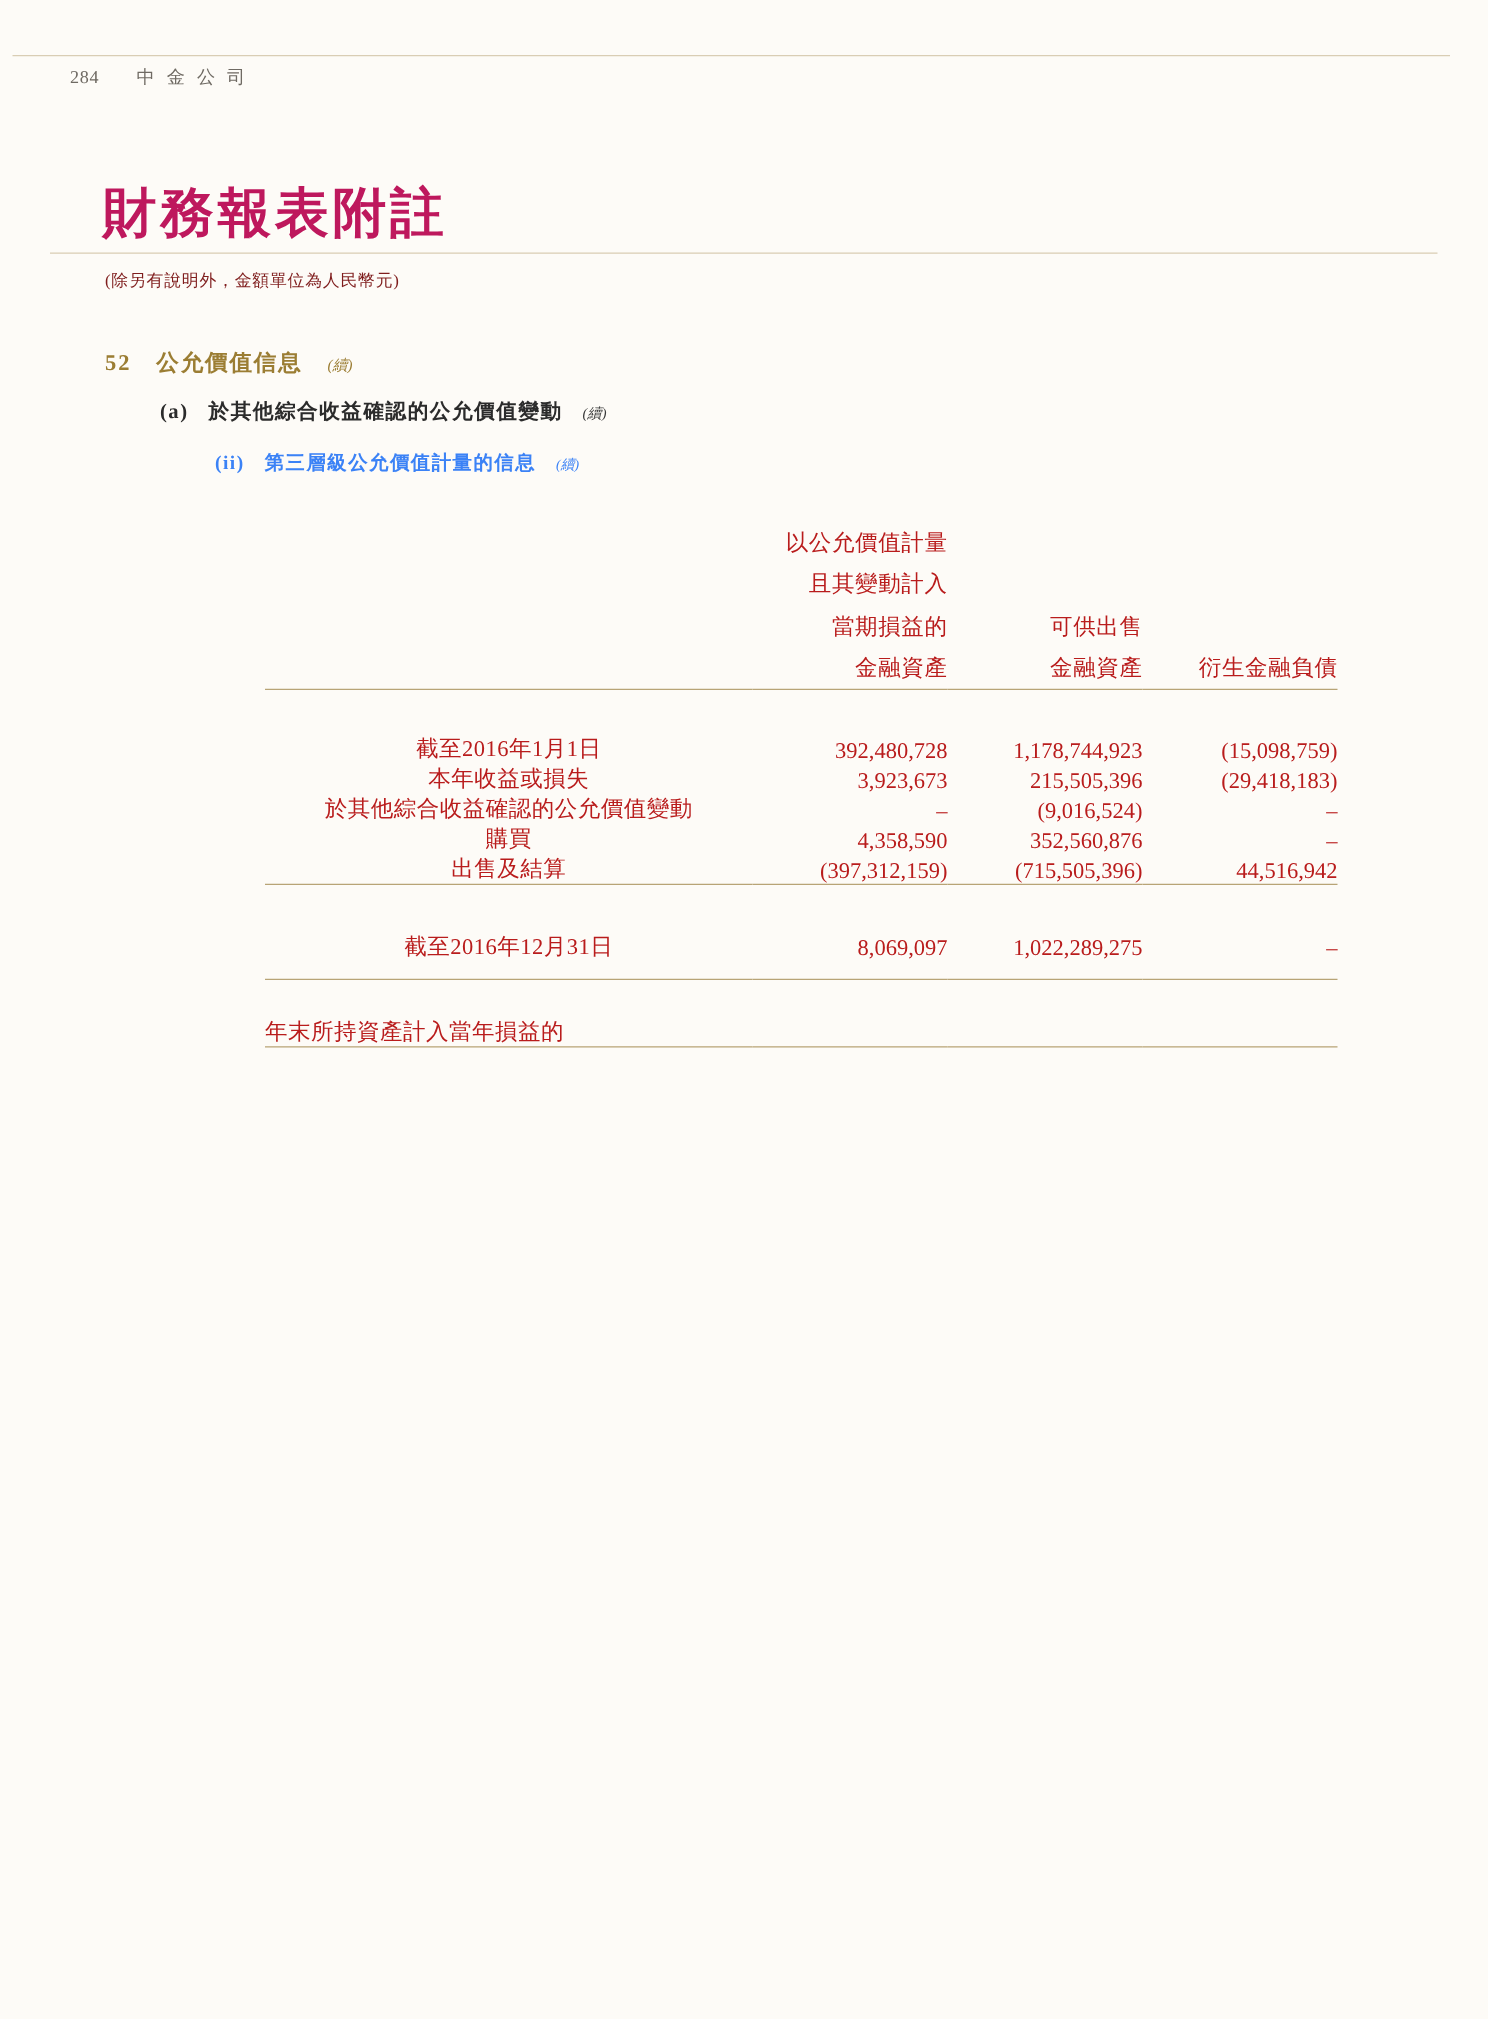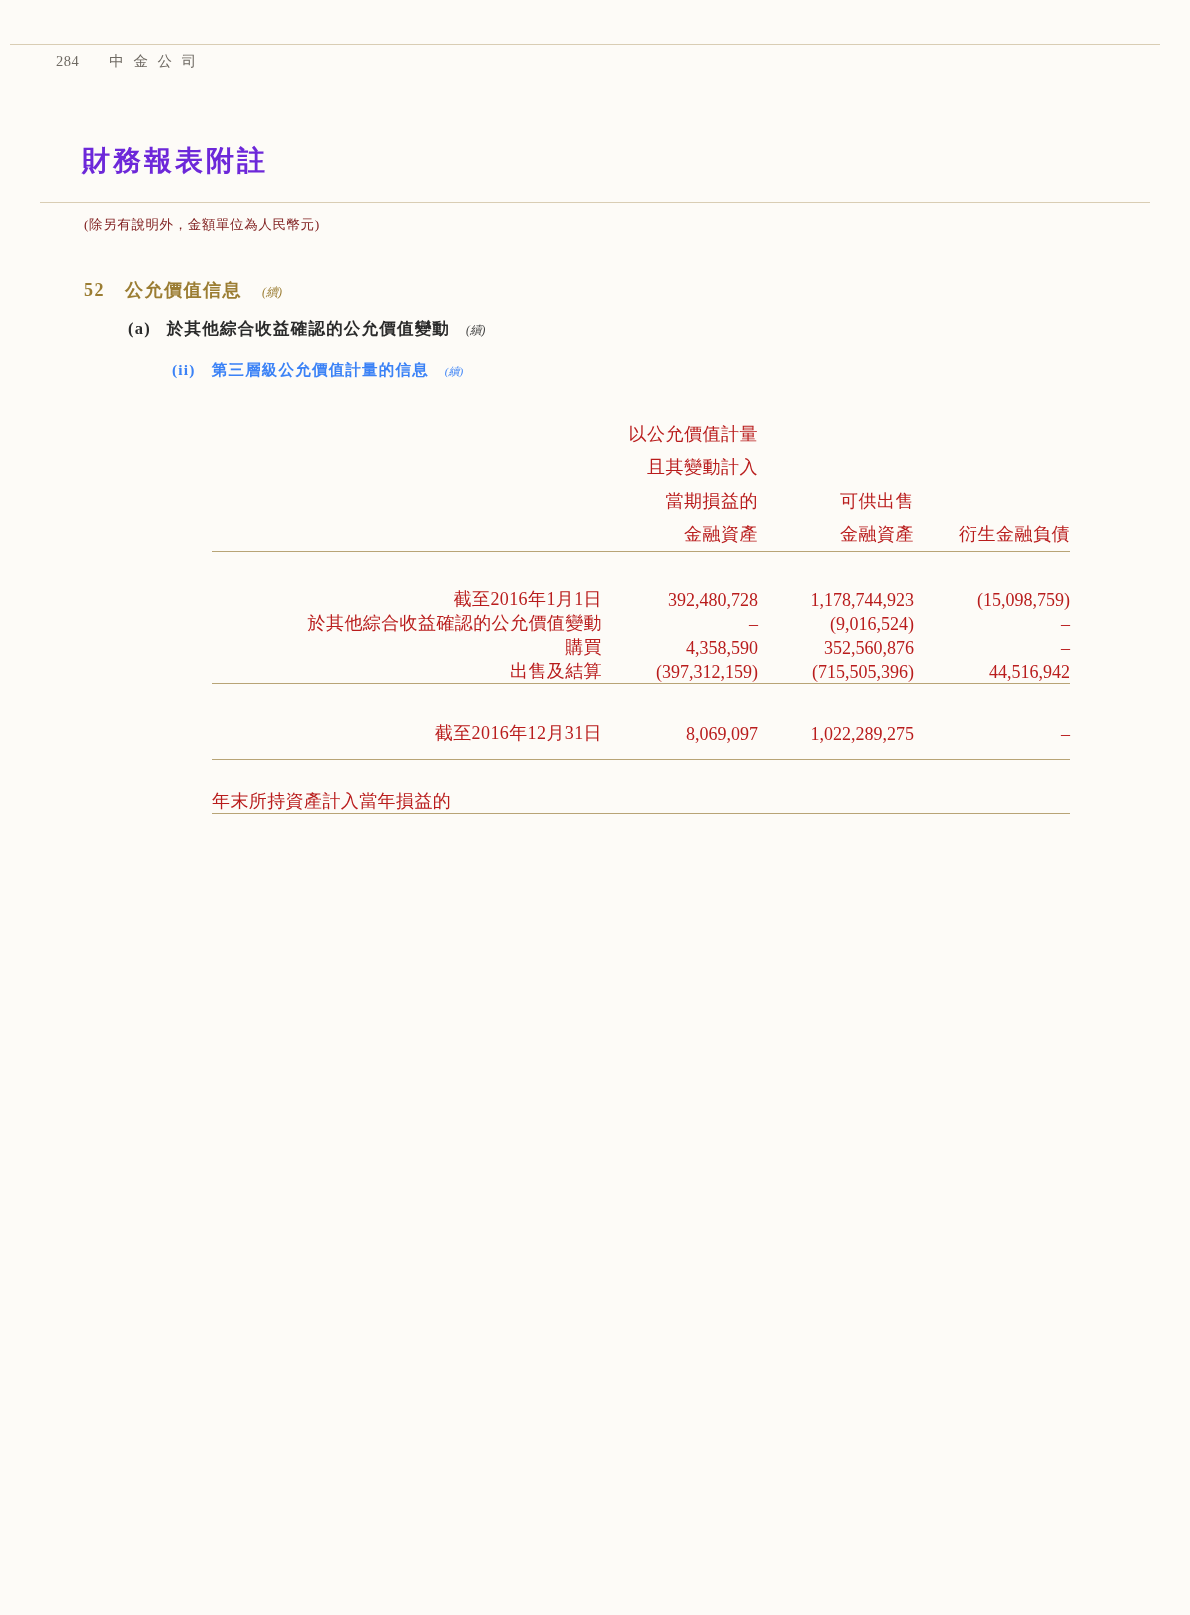--- a/index.html
+++ b/index.html
@@ -54,23 +54,23 @@
   }
   .header-company {
     letter-spacing: 3px;
   }
 
   
   .doc-title {
     position: absolute;
     left: 82px;
     top: 142px;
-    font-size: 28px;
+    font-size: 43px;
     font-weight: bold;
-    color: #6d28d9;
+    color: #be185d;
     letter-spacing: 3px;
     font-family: Liberation Serif, serif;
   }
   .title-rule {
     position: absolute;
     left: 40px;
     top: 202px;
     width: 1110px;
     height: 1px;
     background: #d9cdb4;
@@ -169,21 +169,21 @@
   .head-rule td {
     border-top: 1.3px solid #b8a476;
     height: 1px;
     font-size: 0;
     line-height: 0;
   }
   .spacer-row td { height: 34px; }
   .spacer-row-sm td { height: 22px; }
 
   .row-label {
-    text-align: right;
+    text-align: center;
     letter-spacing: 0.4px;
     padding: 5px 0;
     white-space: nowrap;
   }
   .row-num {
     text-align: right;
     padding: 5px 0 5px 18px;
     font-variant-numeric: lining-nums;
     white-space: nowrap;
   }
@@ -270,20 +270,26 @@
         </tr>
     </thead>
     <tbody>
       <tr>
         <td class="row-label">截至2016年1月1日</td>
         <td class="row-num">392,480,728</td>
         <td class="row-num">1,178,744,923</td>
         <td class="row-num">(15,098,759)</td>
       </tr>
       <tr>
+        <td class="row-label">本年收益或損失</td>
+        <td class="row-num">3,923,673</td>
+        <td class="row-num">215,505,396</td>
+        <td class="row-num">(29,418,183)</td>
+      </tr>
+      <tr>
         <td class="row-label">於其他綜合收益確認的公允價值變動</td>
         <td class="row-num">–</td>
         <td class="row-num">(9,016,524)</td>
         <td class="row-num">–</td>
       </tr>
       <tr>
         <td class="row-label">購買</td>
         <td class="row-num">4,358,590</td>
         <td class="row-num">352,560,876</td>
         <td class="row-num">–</td>

